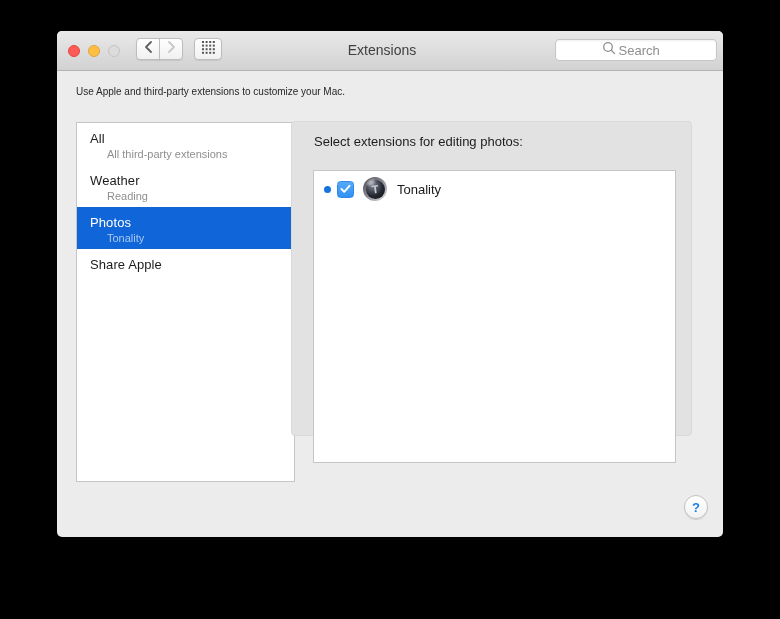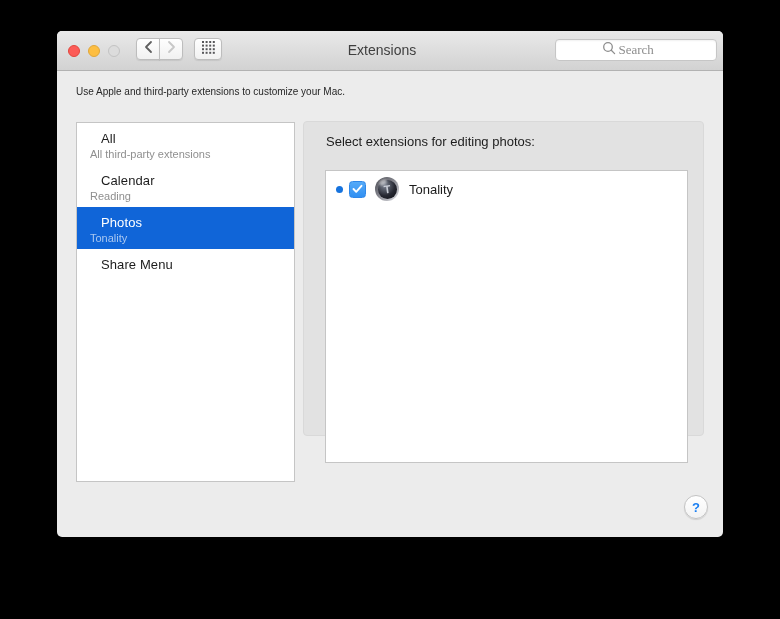--- a/index.html
+++ b/index.html
@@ -35,42 +35,41 @@
   .showall{position:absolute;left:137px;top:7px;width:28px;border-radius:4px;}
   .win-title{
     position:absolute;left:0;right:16px;top:0;height:39px;line-height:39px;
     text-align:center;font-size:14px;color:#3f3f3f;pointer-events:none;
   }
   .searchfield{
     position:absolute;right:6px;top:8px;width:162px;height:22px;box-sizing:border-box;
     background:#fff;border:1px solid #c6c6c6;border-radius:4px;
     display:flex;align-items:center;justify-content:center;
     box-shadow:inset 0 1px 2px rgba(0,0,0,.06);
-    font-family:Liberation Serif, serif;
   }
   .searchfield svg{flex:0 0 auto;margin-right:3px;}
   .searchfield input{
     border:none;outline:none;background:transparent;width:52px;
     font-size:13px;color:#333;font-family:inherit;padding:0;
   }
   .searchfield input::placeholder{color:#8e8e8e;opacity:1;}
   
   .intro{position:absolute;left:19px;top:55px;font-size:10px;color:#272727;}
   .sidebar{
     position:absolute;left:19px;top:91px;width:219px;height:360px;box-sizing:border-box;
     background:#fff;border:1px solid #c5c5c5;overflow:hidden;
   }
   .side-row{height:42px;box-sizing:border-box;padding:7px 8px 0 13px;cursor:default;}
-  .side-row .t{display:block;font-size:13px;line-height:17px;color:#1c1c1c;letter-spacing:.1px;margin-left:11px;}
-  .side-row .s{display:block;font-size:11px;line-height:14px;color:#8f8f8f;white-space:nowrap;overflow:hidden;}
+  .side-row .t{display:block;font-size:13px;line-height:17px;color:#1c1c1c;letter-spacing:.1px;}
+  .side-row .s{display:block;font-size:11px;line-height:14px;color:#8f8f8f;white-space:nowrap;overflow:hidden;margin-left:17px;}
   .side-row.selected{background:#1065d8;}
   .side-row.selected .t{color:#fff;}
   .side-row.selected .s{color:#a9c7f0;}
   .panel{
-    position:absolute;left:246px;top:90px;width:401px;height:315px;box-sizing:border-box;
+    position:absolute;left:234px;top:90px;width:401px;height:315px;box-sizing:border-box;
     background:#e2e2e2;border:1px solid #d9d9d9;border-radius:4px;
   }
   .panel-label{position:absolute;left:22px;top:12px;font-size:13px;color:#1c1c1c;}
   .ext-list{
     position:absolute;left:21px;top:48px;width:363px;height:293px;box-sizing:border-box;
     background:#fff;border:1px solid #c5c5c5;overflow:hidden;
   }
   .ext-row{display:flex;align-items:center;height:36px;padding-left:10px;}
   .upd-dot{width:7px;height:7px;border-radius:50%;background:#1673de;margin-right:6px;flex:0 0 auto;}
   .checkbox{
@@ -169,29 +168,29 @@
   </div>
 
   <div class="intro">Use Apple and third-party extensions to customize your Mac.</div>
 
   <div class="sidebar">
     <div class="side-row">
       <span class="t">All</span>
       <span class="s">All third-party extensions</span>
     </div>
     <div class="side-row">
-      <span class="t">Calendar</span>
+      <span class="t">Weather</span>
       <span class="s">Reading</span>
     </div>
     <div class="side-row selected">
       <span class="t">Photos</span>
       <span class="s">Tonality</span>
     </div>
     <div class="side-row">
-      <span class="t">Share Menu</span>
+      <span class="t">Share Apple</span>
     </div>
   </div>
 
   <div class="panel">
     <div class="panel-label">Select extensions for editing photos:</div>
     <div class="ext-list">
       <div class="ext-row">
         <span class="upd-dot"></span>
         <span class="checkbox">
           <span>

